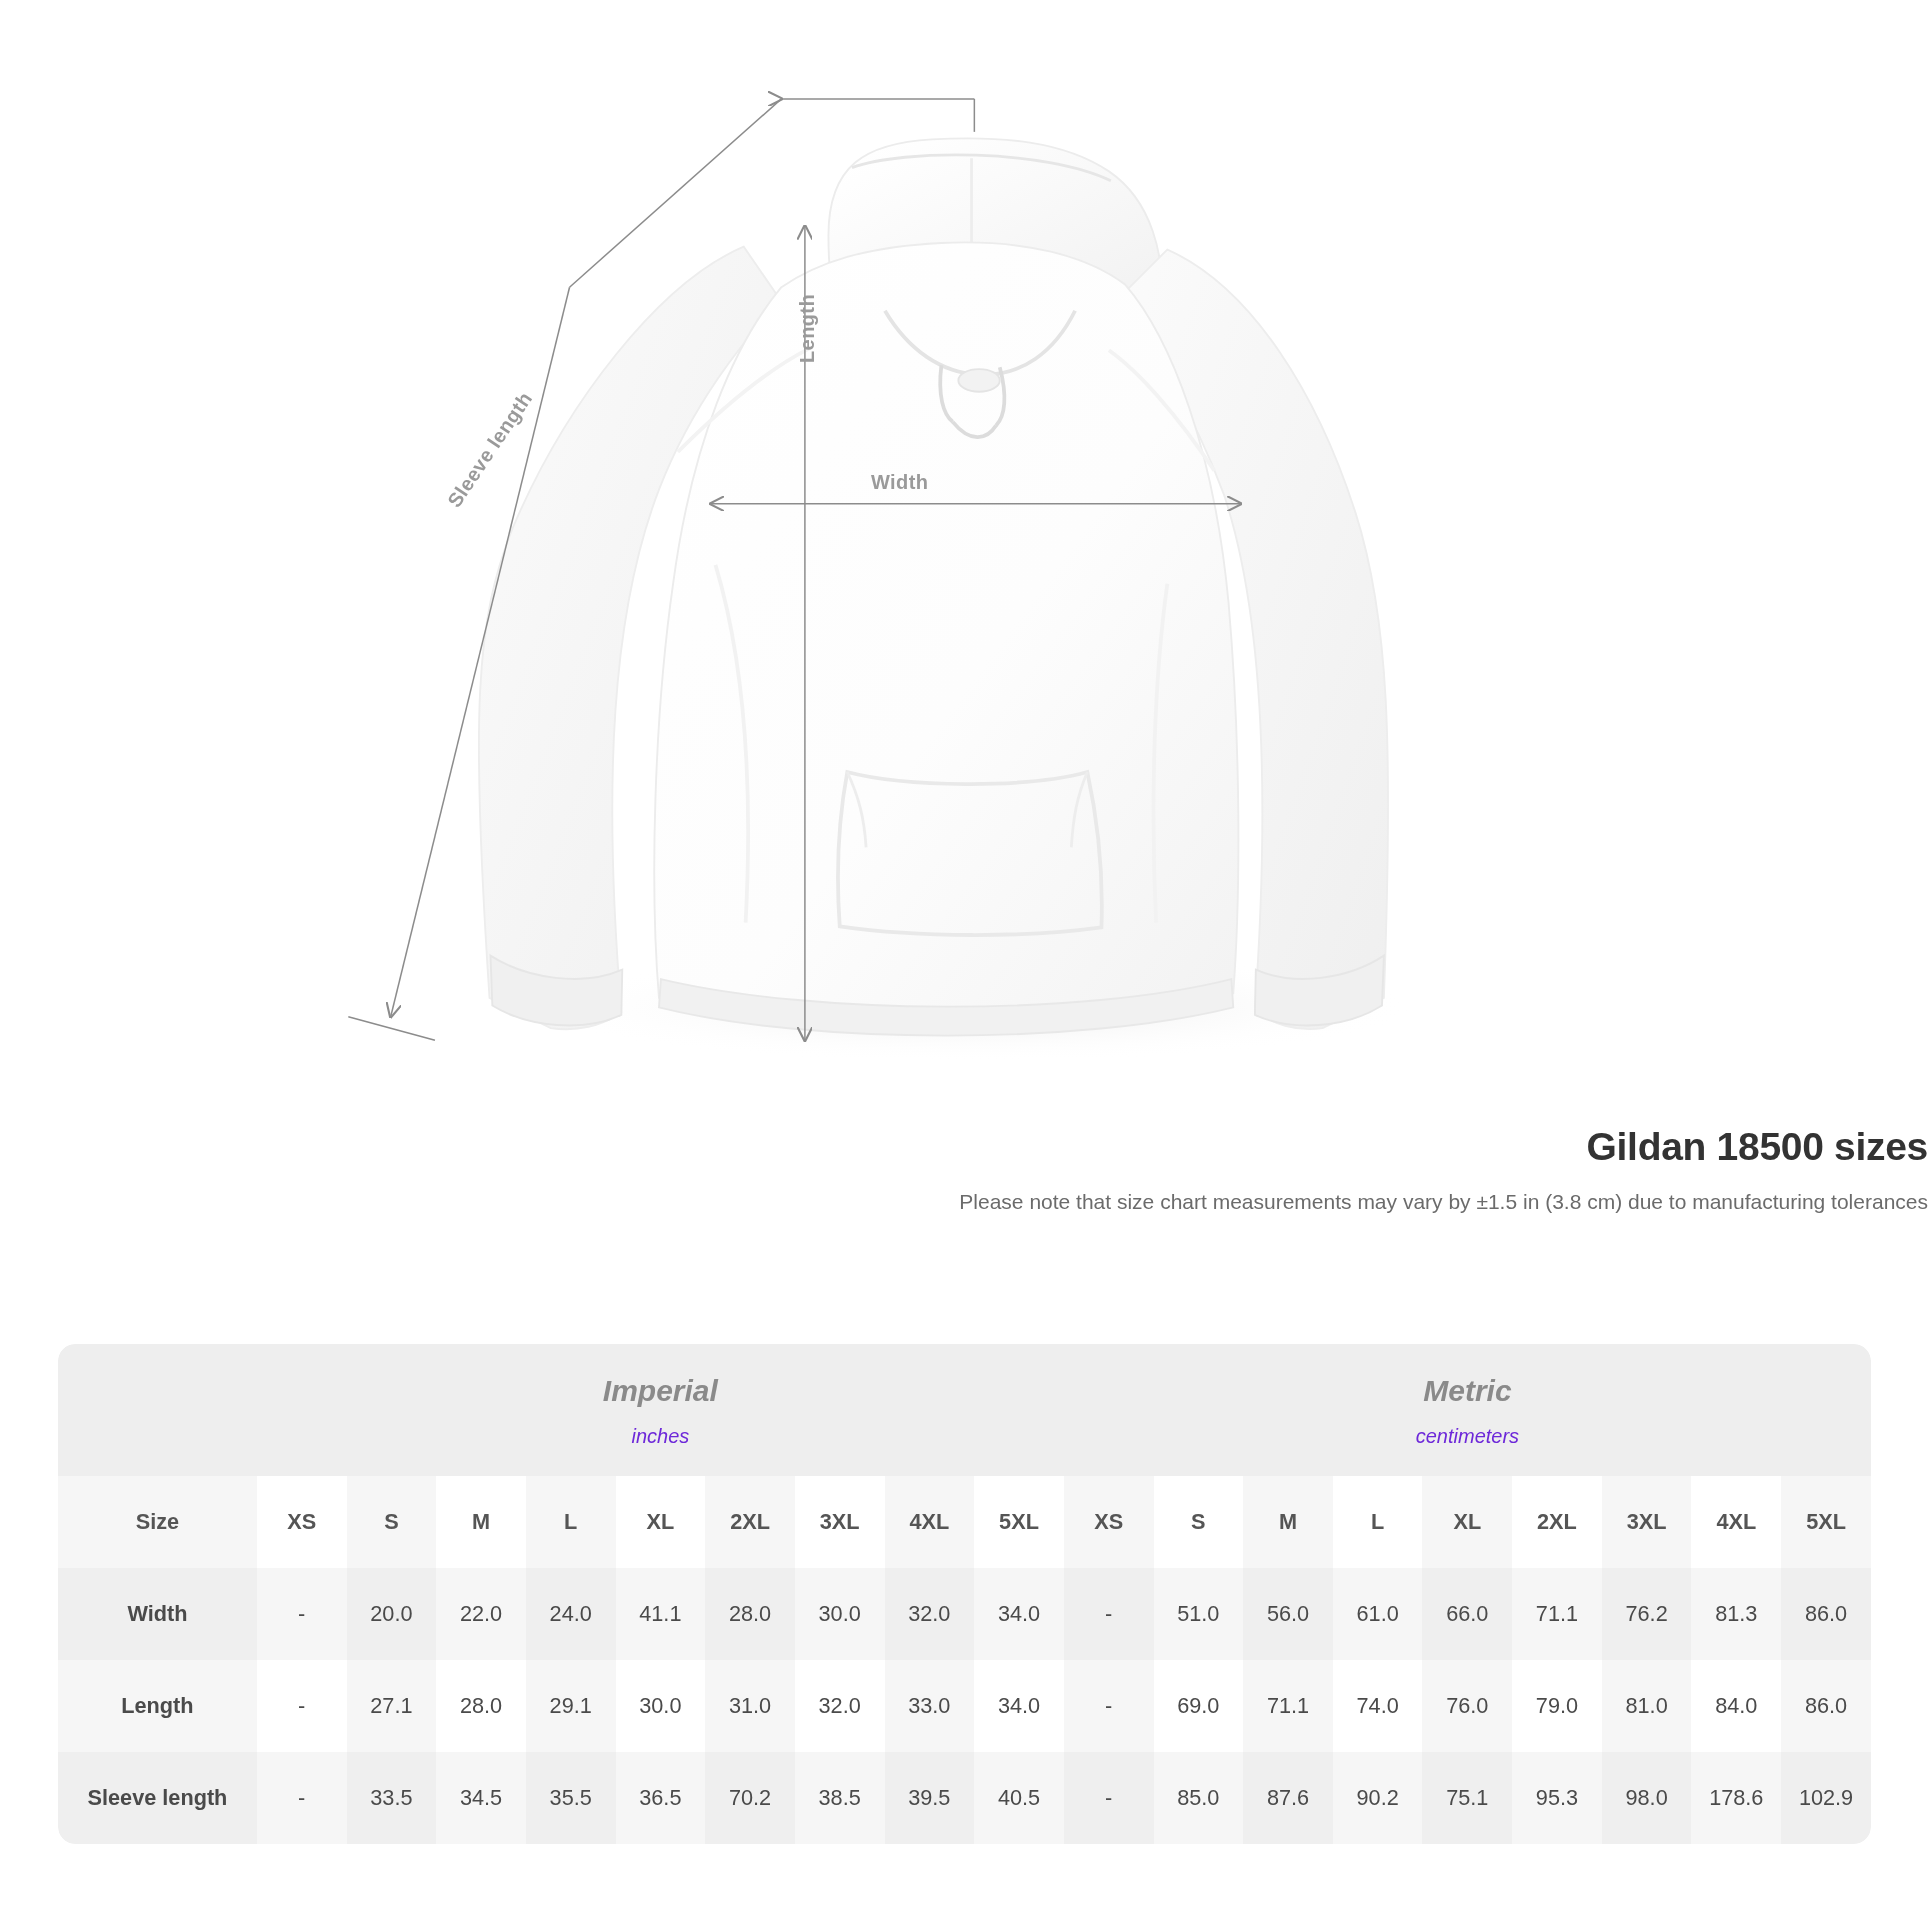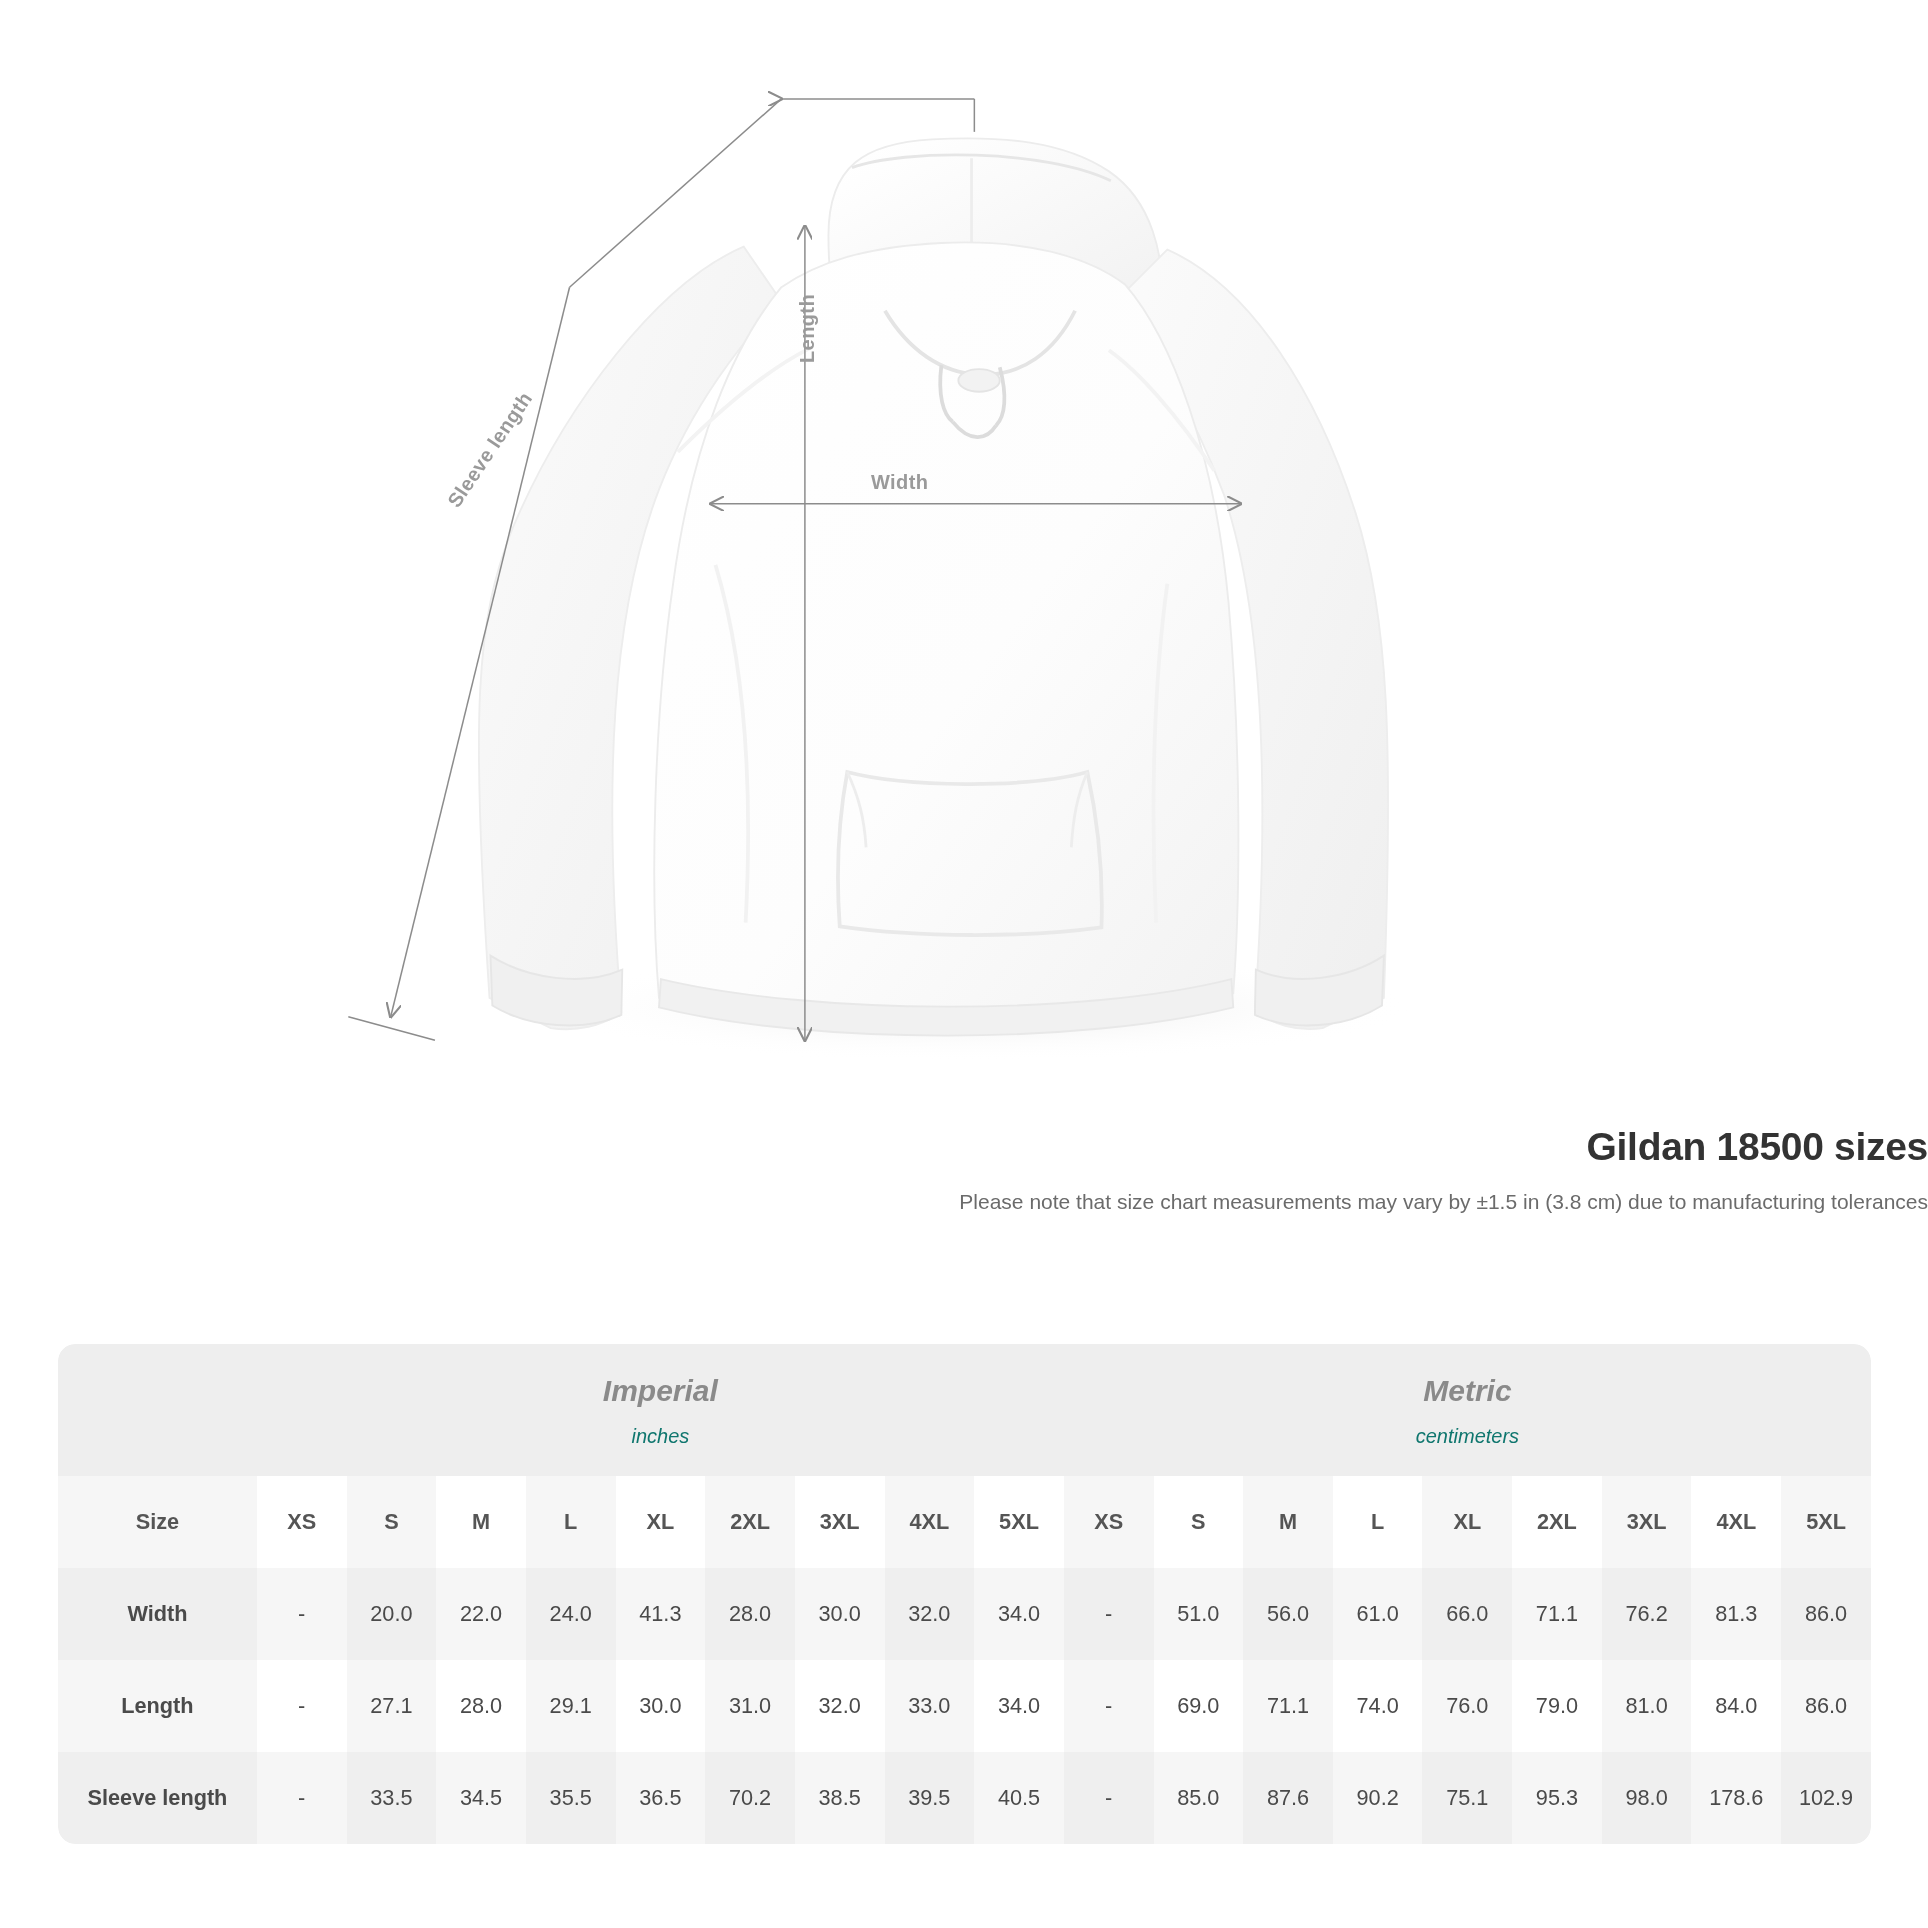--- a/index.html
+++ b/index.html
@@ -113,21 +113,21 @@
   .unit-name {
     font-size: 30px;
     font-weight: bold;
     font-style: italic;
     color: #8a8a8a;
     line-height: 1.25;
   }
   .unit-sub {
     font-size: 20px;
     font-style: italic;
-    color: #0f766e;
+    color: #6d28d9;
     margin-top: 15px;
   }
   .head-row td {
     height: 90px;
     font-size: 21.7px;
     font-weight: bold;
     color: #555555;
     background: #ffffff;
   }
   .head-row td.shaded,
@@ -322,21 +322,21 @@
           <td>4XL</td>
           <td class="shaded">5XL</td>
         </tr>
 
         <tr class="data-row alt">
           <td class="row-head shaded">Width</td>
           <td>-</td>
           <td class="shaded">20.0</td>
           <td>22.0</td>
           <td class="shaded">24.0</td>
-          <td>41.3</td>
+          <td>41.1</td>
           <td class="shaded">28.0</td>
           <td>30.0</td>
           <td class="shaded">32.0</td>
           <td>34.0</td>
           <td class="shaded">-</td>
           <td>51.0</td>
           <td class="shaded">56.0</td>
           <td>61.0</td>
           <td class="shaded">66.0</td>
           <td>71.1</td>

